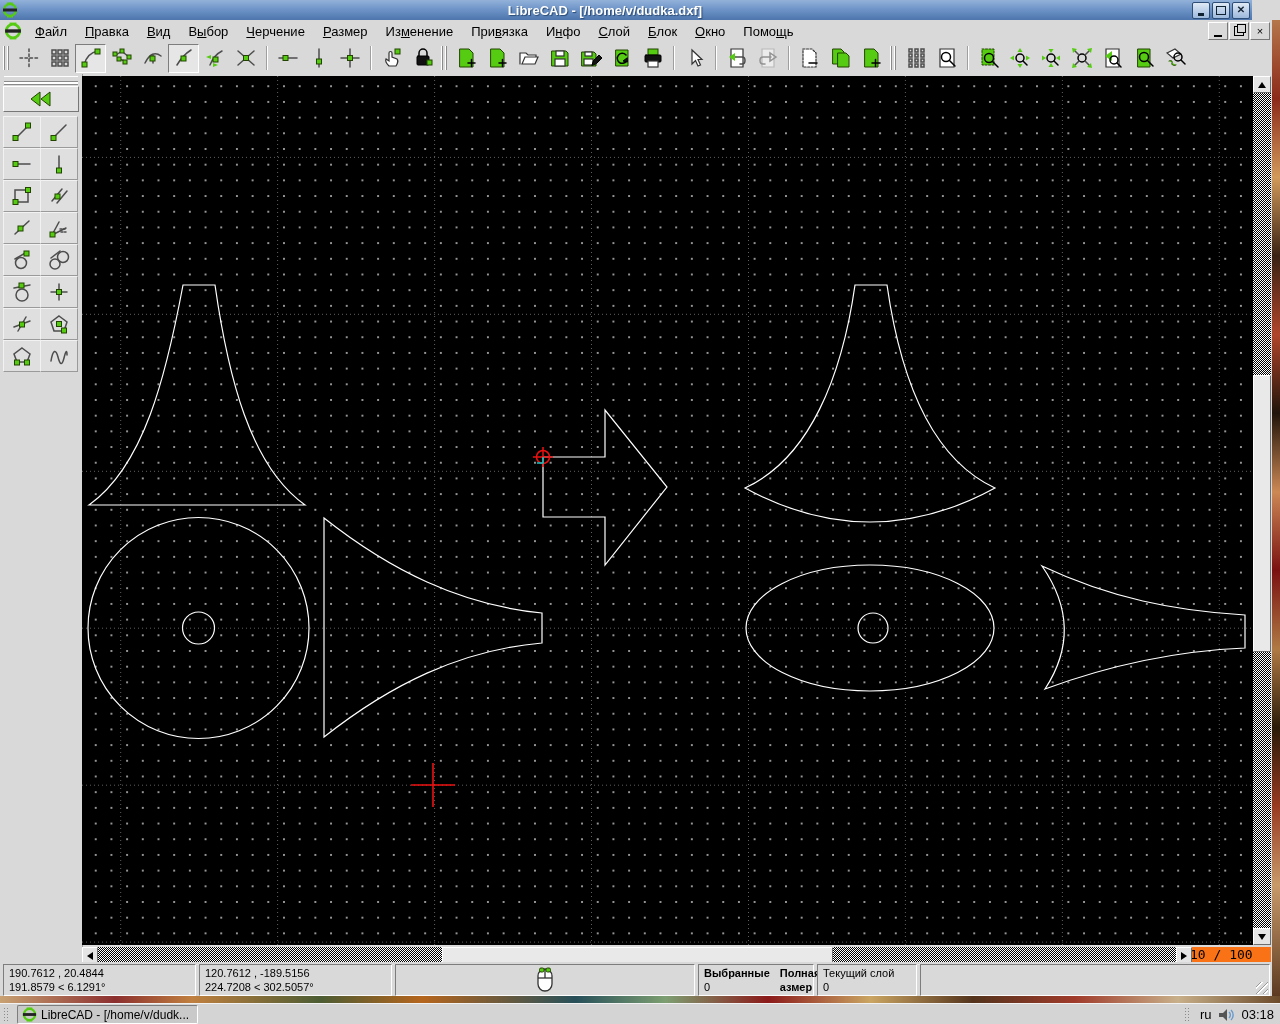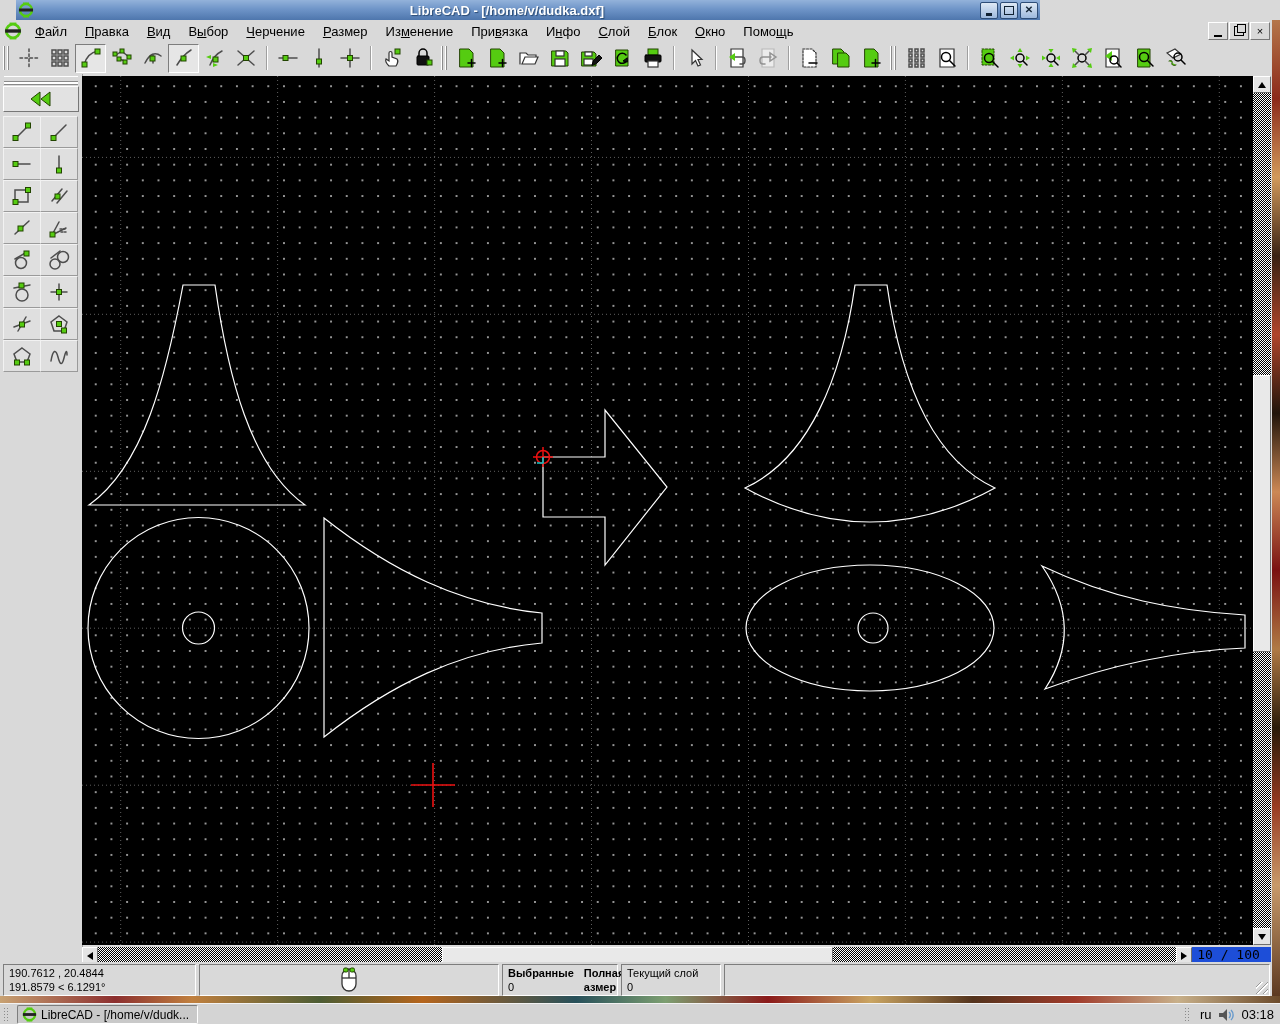--- a/index.html
+++ b/index.html
@@ -1,20 +1,20 @@
 <!DOCTYPE html>
 <html><head>
 <meta charset="utf-8">
 <style>
   html,body{margin:0;padding:0}
   body{width:1280px;height:1024px;position:relative;overflow:hidden;
        font-family:"Liberation Sans",sans-serif;background:#d9d9d9;font-size:13px;color:#000}
 
   
-  #titlebar{position:absolute;left:16px;top:0;width:1024px;height:20px;
+  #titlebar{position:absolute;left:0;top:0;width:1252px;height:20px;
     background:linear-gradient(180deg,#93b2da 0%,#6f95c8 45%,#4e76ad 100%);
     display:flex;align-items:center;color:#fff;font-weight:bold;font-size:13px}
   #titlebar .appicon{margin-left:2px}
   #titlebar .t{flex:1;text-align:center;text-shadow:1px 1px 1px #2a4a73}
   .wbtn{width:16px;height:15px;margin-right:2px;background:linear-gradient(180deg,#dfe9f5,#9db9dd);
     border:1px solid #2e4d77;border-radius:2px;display:flex;align-items:center;justify-content:center;
     font-size:10px;color:#123;font-weight:bold;line-height:1}
   .wbtn .minbox{width:6px;height:3px;background:#123;margin-top:8px}
   .wbtn .maxbox{width:8px;height:7px;border:1px solid #123}
 
@@ -68,21 +68,21 @@
   #hrow{position:absolute;left:82px;top:873px;width:1189px;height:17px;display:flex}
   #hscroll{position:relative;width:1108px;height:17px}
   .sbtn{position:absolute;background:#e4e4e4;border:1px solid;border-color:#fff #6e6e6e #6e6e6e #fff;
     display:flex;align-items:center;justify-content:center}
   .thumb{position:absolute;background:#e9e9e9;border:1px solid;border-color:#fff #6e6e6e #6e6e6e #fff}
   .tri{width:0;height:0}
   .tri.u{border-left:4px solid transparent;border-right:4px solid transparent;border-bottom:6px solid #000}
   .tri.d{border-left:4px solid transparent;border-right:4px solid transparent;border-top:6px solid #000}
   .tri.l{border-top:4px solid transparent;border-bottom:4px solid transparent;border-right:6px solid #000}
   .tri.r{border-top:4px solid transparent;border-bottom:4px solid transparent;border-left:6px solid #000}
-  #zoomlabel{width:81px;height:17px;background:#1d4ed8;font-size:13px;text-align:center;
+  #zoomlabel{width:81px;height:17px;background:#f97316;font-size:13px;text-align:left;
     font-family:"DejaVu Sans Mono",monospace;line-height:16px;padding-right:4px;box-sizing:border-box}
 
   
   #statusbar{position:absolute;left:0;top:962px;width:1272px;height:34px;background:#d9d9d9;
     display:flex;align-items:stretch;padding-top:2px;box-sizing:border-box;font-size:11px}
   .sp{border:1px solid;border-color:#7d7d7d #fff #fff #7d7d7d;background:#d9d9d9;margin-left:3px;
     padding:1px 5px;line-height:14px;box-sizing:border-box}
   .sp .v{display:block}
   #sp-mouse{width:300px;display:flex;align-items:center;justify-content:center}
   .cols{display:flex;gap:10px}
@@ -629,20 +629,24 @@
     </div>
     <div id="zoomlabel">10 / 100</div>
   </div>
 </div>
 
 <div id="statusbar">
   <div class="sp" style="width:193px">
     <span class="v">190.7612 , 20.4844</span>
     <span class="v">191.8579 &lt; 6.1291°</span>
   </div>
+  <div class="sp" style="width:193px">
+    <span class="v">120.7612 , -189.5156</span>
+    <span class="v">224.7208 &lt; 302.5057°</span>
+  </div>
   <div class="sp" id="sp-mouse">
     <svg width="20" height="26" viewBox="0 0 20 26">
       <rect x="3" y="2" width="14" height="22" rx="7" fill="#fff" stroke="#333" stroke-width="1.3"></rect>
       <path d="M3 11h14" stroke="#333" stroke-width="1.3"></path>
       <line x1="10" y1="2" x2="10" y2="11" stroke="#333" stroke-width="1.3"></line>
       <rect x="4.5" y="1" width="4.5" height="4" rx="1.5" fill="#5c1" stroke="#240" stroke-width="1"></rect>
       <rect x="11" y="1" width="4.5" height="4" rx="1.5" fill="#5c1" stroke="#240" stroke-width="1"></rect>
     </svg>
   </div>
   <div class="sp" style="width:116px">

